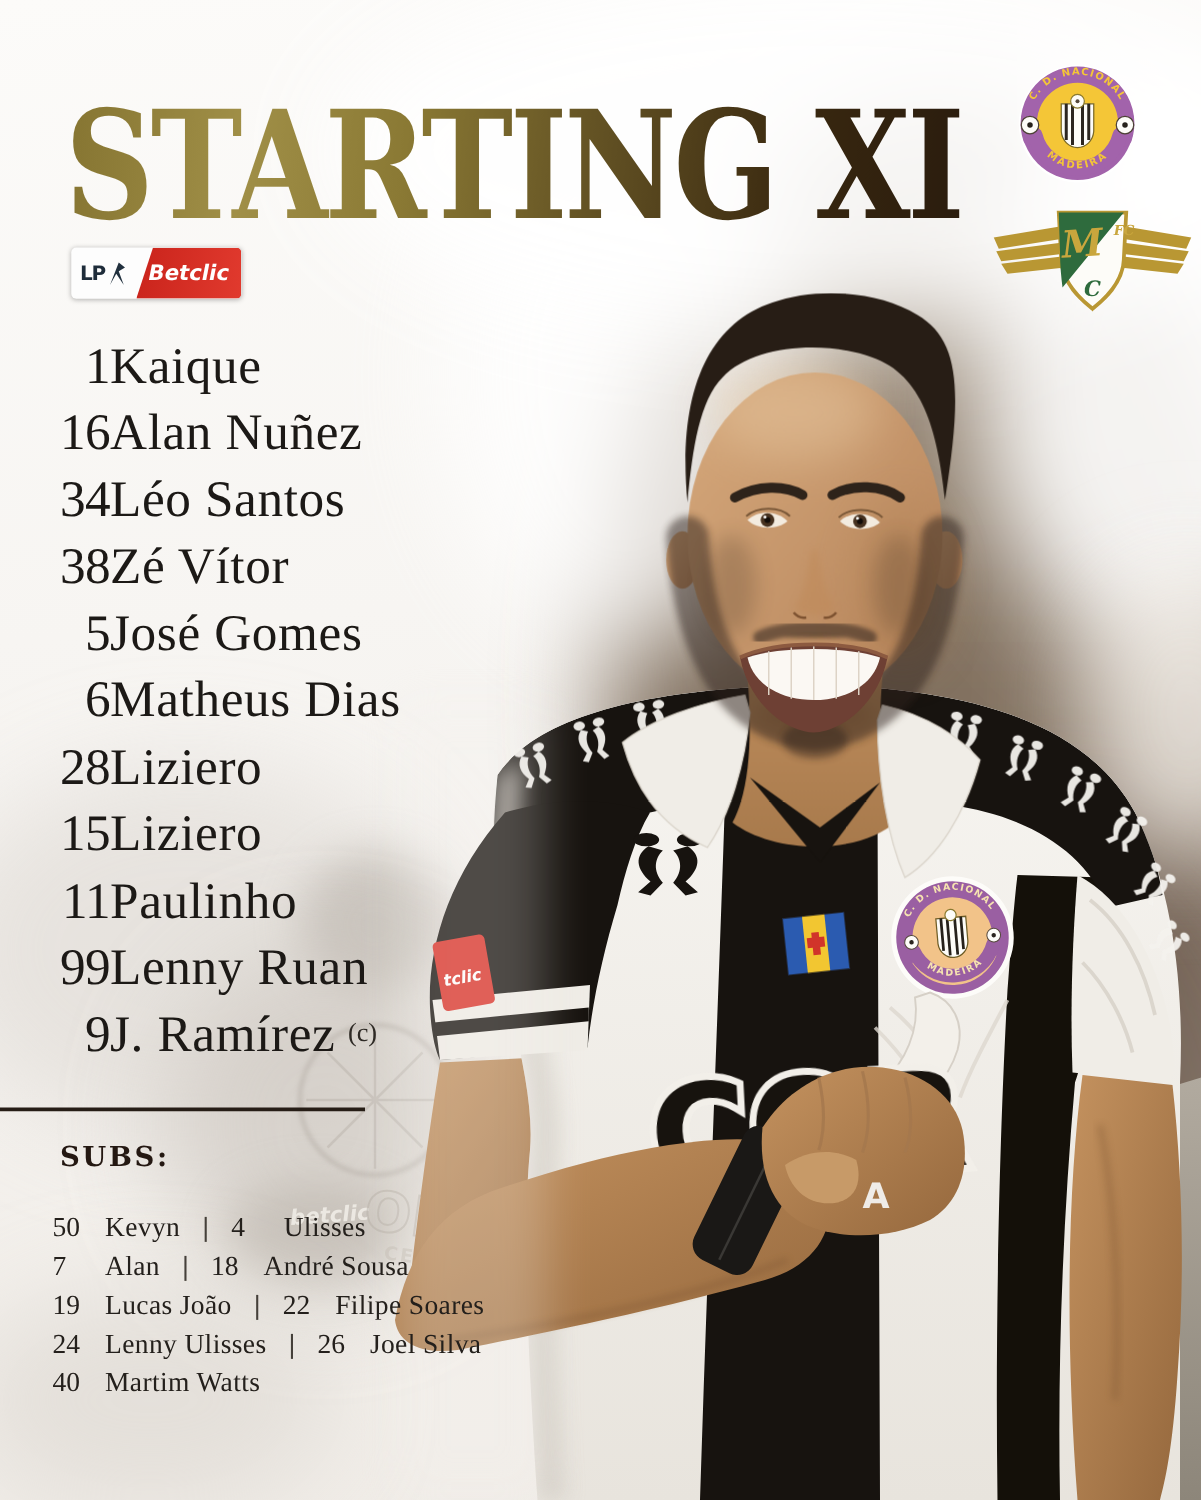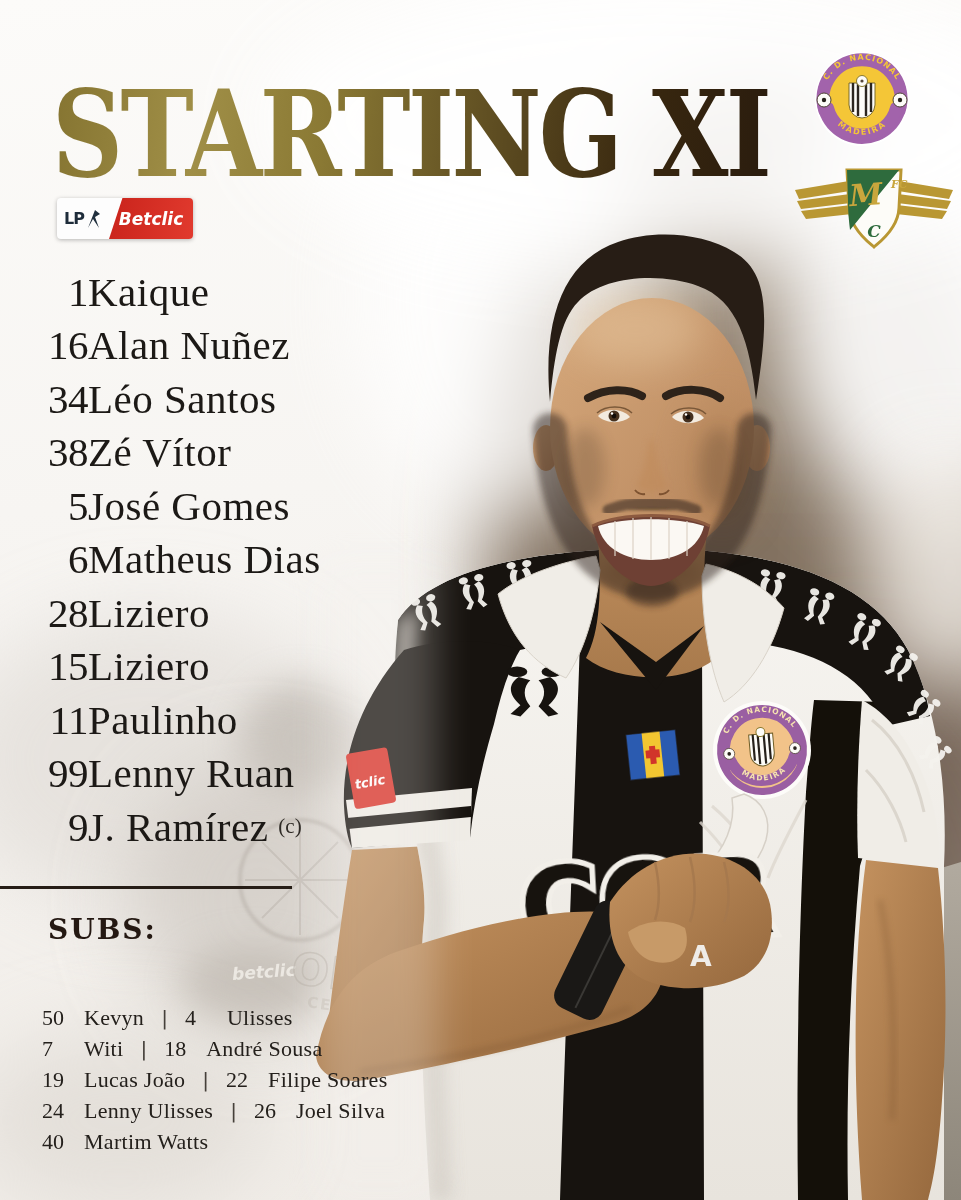--- a/index.html
+++ b/index.html
@@ -31,23 +31,23 @@
   
   .start-list{position:absolute;left:0;top:265px;}
   .start-row{display:flex;align-items:center;height:53.5px;}
   .start-num{width:88px;text-align:right;font-size:41px;color:#1c1916;letter-spacing:-.5px;}
   .start-name{font-size:41px;color:#1c1916;letter-spacing:.5px;white-space:nowrap;}
   .start-cap{margin-left:10px;font-size:21px;color:#2e2a25;}
 
   
   .divider{position:absolute;left:0;top:886px;width:292px;height:3px;background:#261d16;}
   .subs-heading{position:absolute;left:48px;top:913px;margin:0;
-                font-family:"DejaVu Serif", serif;font-weight:700;font-size:28px;
+                font-family:"DejaVu Serif", serif;font-weight:700;font-size:22px;
                 letter-spacing:2px;color:#241812;}
-  .subs-list{position:absolute;left:42px;top:966px;margin-top:36px;}
+  .subs-list{position:absolute;left:42px;top:966px;}
   .sub-row{display:flex;align-items:center;height:31px;font-size:22px;color:#24201c;}
   .sub-num{min-width:28px;margin-right:14px;letter-spacing:0;}
   .sub-name{margin-right:17px;white-space:nowrap;letter-spacing:.3px;}
   .sub-sep{margin-right:17px;font-family:"DejaVu Sans", sans-serif;font-weight:400;font-size:20px;color:#45403a;}
 </style>
 </head>
 <body>
 
 <div class="canvas">
 
@@ -393,21 +393,21 @@
   <div class="subs-list">
       <div class="sub-row">
         <span class="sub-num">50</span>
         <span class="sub-name">Kevyn</span>
         <span class="sub-sep">|</span>
         <span class="sub-num">4</span>
         <span class="sub-name">Ulisses</span>
       </div>
       <div class="sub-row">
         <span class="sub-num">7</span>
-        <span class="sub-name">Witi</span>
+        <span class="sub-name">Alan</span>
         <span class="sub-sep">|</span>
         <span class="sub-num">18</span>
         <span class="sub-name">André Sousa</span>
       </div>
       <div class="sub-row">
         <span class="sub-num">19</span>
         <span class="sub-name">Lucas João</span>
         <span class="sub-sep">|</span>
         <span class="sub-num">22</span>
         <span class="sub-name">Filipe Soares</span>

